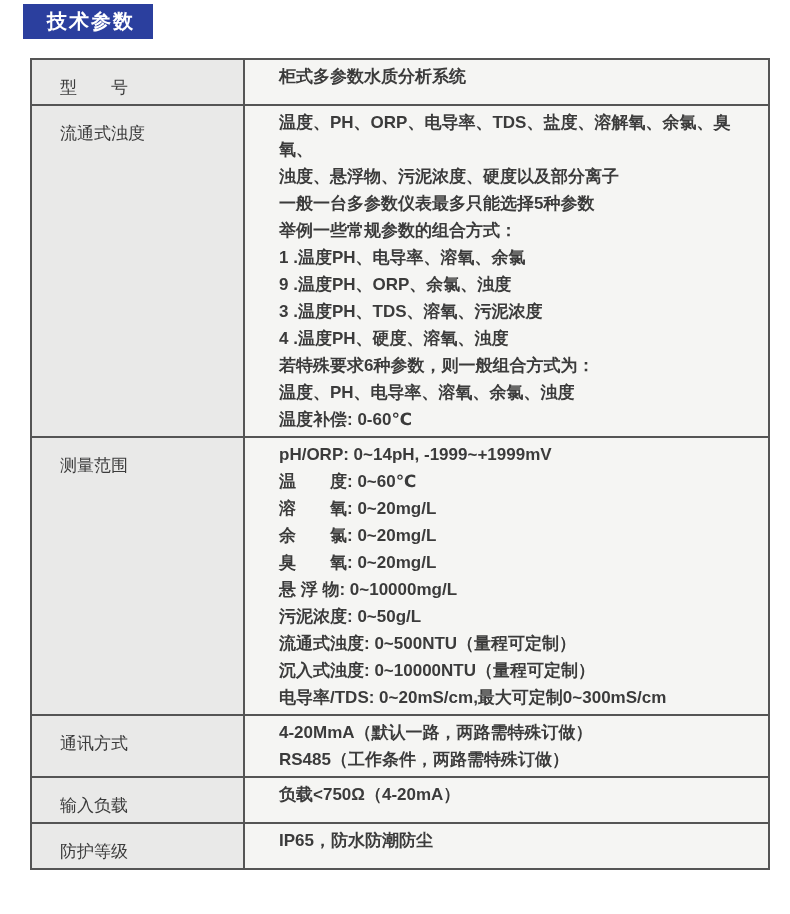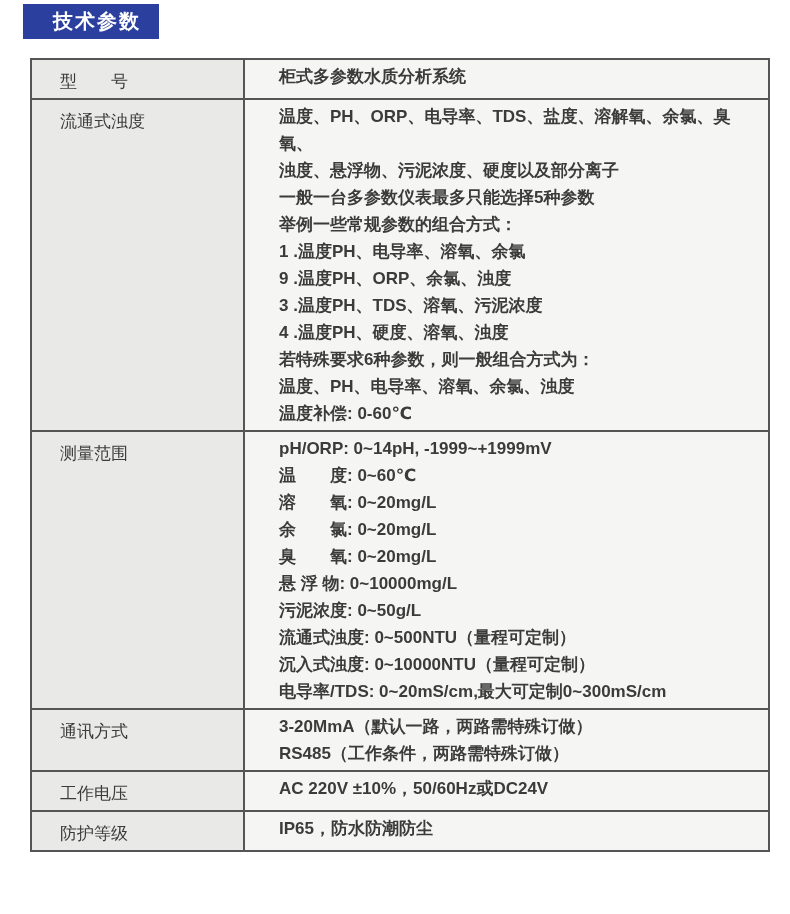--- a/index.html
+++ b/index.html
@@ -26,40 +26,40 @@
   }
   .badge {
     position: absolute;
     left: 23px;
     top: 4px;
     background: var(--badge-bg);
     color: var(--badge-text);
     font-size: 20px;
     font-weight: bold;
     line-height: 20px;
-    padding: 7px 18px 8px 30px;
+    padding: 7px 18px 8px 24px;
     letter-spacing: 2px;
   }
   table.spec-table {
     position: absolute;
     left: 30px;
     top: 58px;
     width: 740px;
     border-collapse: collapse;
     table-layout: fixed;
     font-size: 17px;
   }
   table.spec-table td {
     border: 2px solid var(--border-color);
     vertical-align: top;
   }
   td.label-cell {
     width: 213px;
     background: var(--label-col-bg);
-    padding: 8px 8px 3px 28px;
+    padding: 14px 8px 3px 28px;
     line-height: 27px;
     white-space: pre;
   }
   td.value-cell {
     background: var(--value-col-bg);
     padding: 3px 6px 3px 34px;
     line-height: 27px;
     font-weight: bold;
   }
   td.value-cell div {
@@ -106,28 +106,28 @@
           <div>悬 浮 物: 0~10000mg/L</div>
           <div>污泥浓度: 0~50g/L</div>
           <div>流通式浊度: 0~500NTU（量程可定制）</div>
           <div>沉入式浊度: 0~10000NTU（量程可定制）</div>
           <div>电导率/TDS: 0~20mS/cm,最大可定制0~300mS/cm</div>
         </td>
       </tr>
       <tr>
         <td class="label-cell">通讯方式</td>
         <td class="value-cell">
-          <div>3-20MmA（默认一路，两路需特殊订做）</div>
+          <div>4-20MmA（默认一路，两路需特殊订做）</div>
           <div>RS485（工作条件，两路需特殊订做）</div>
         </td>
       </tr>
       <tr>
-        <td class="label-cell">工作电压</td>
+        <td class="label-cell">输入负载</td>
         <td class="value-cell">
-          <div>AC 220V ±10%，50/60Hz或DC24V</div>
+          <div>负载&lt;750Ω（4-20mA）</div>
         </td>
       </tr>
       <tr>
         <td class="label-cell">防护等级</td>
         <td class="value-cell">
           <div>IP65，防水防潮防尘</div>
         </td>
       </tr>
     </tbody>
 </table>

